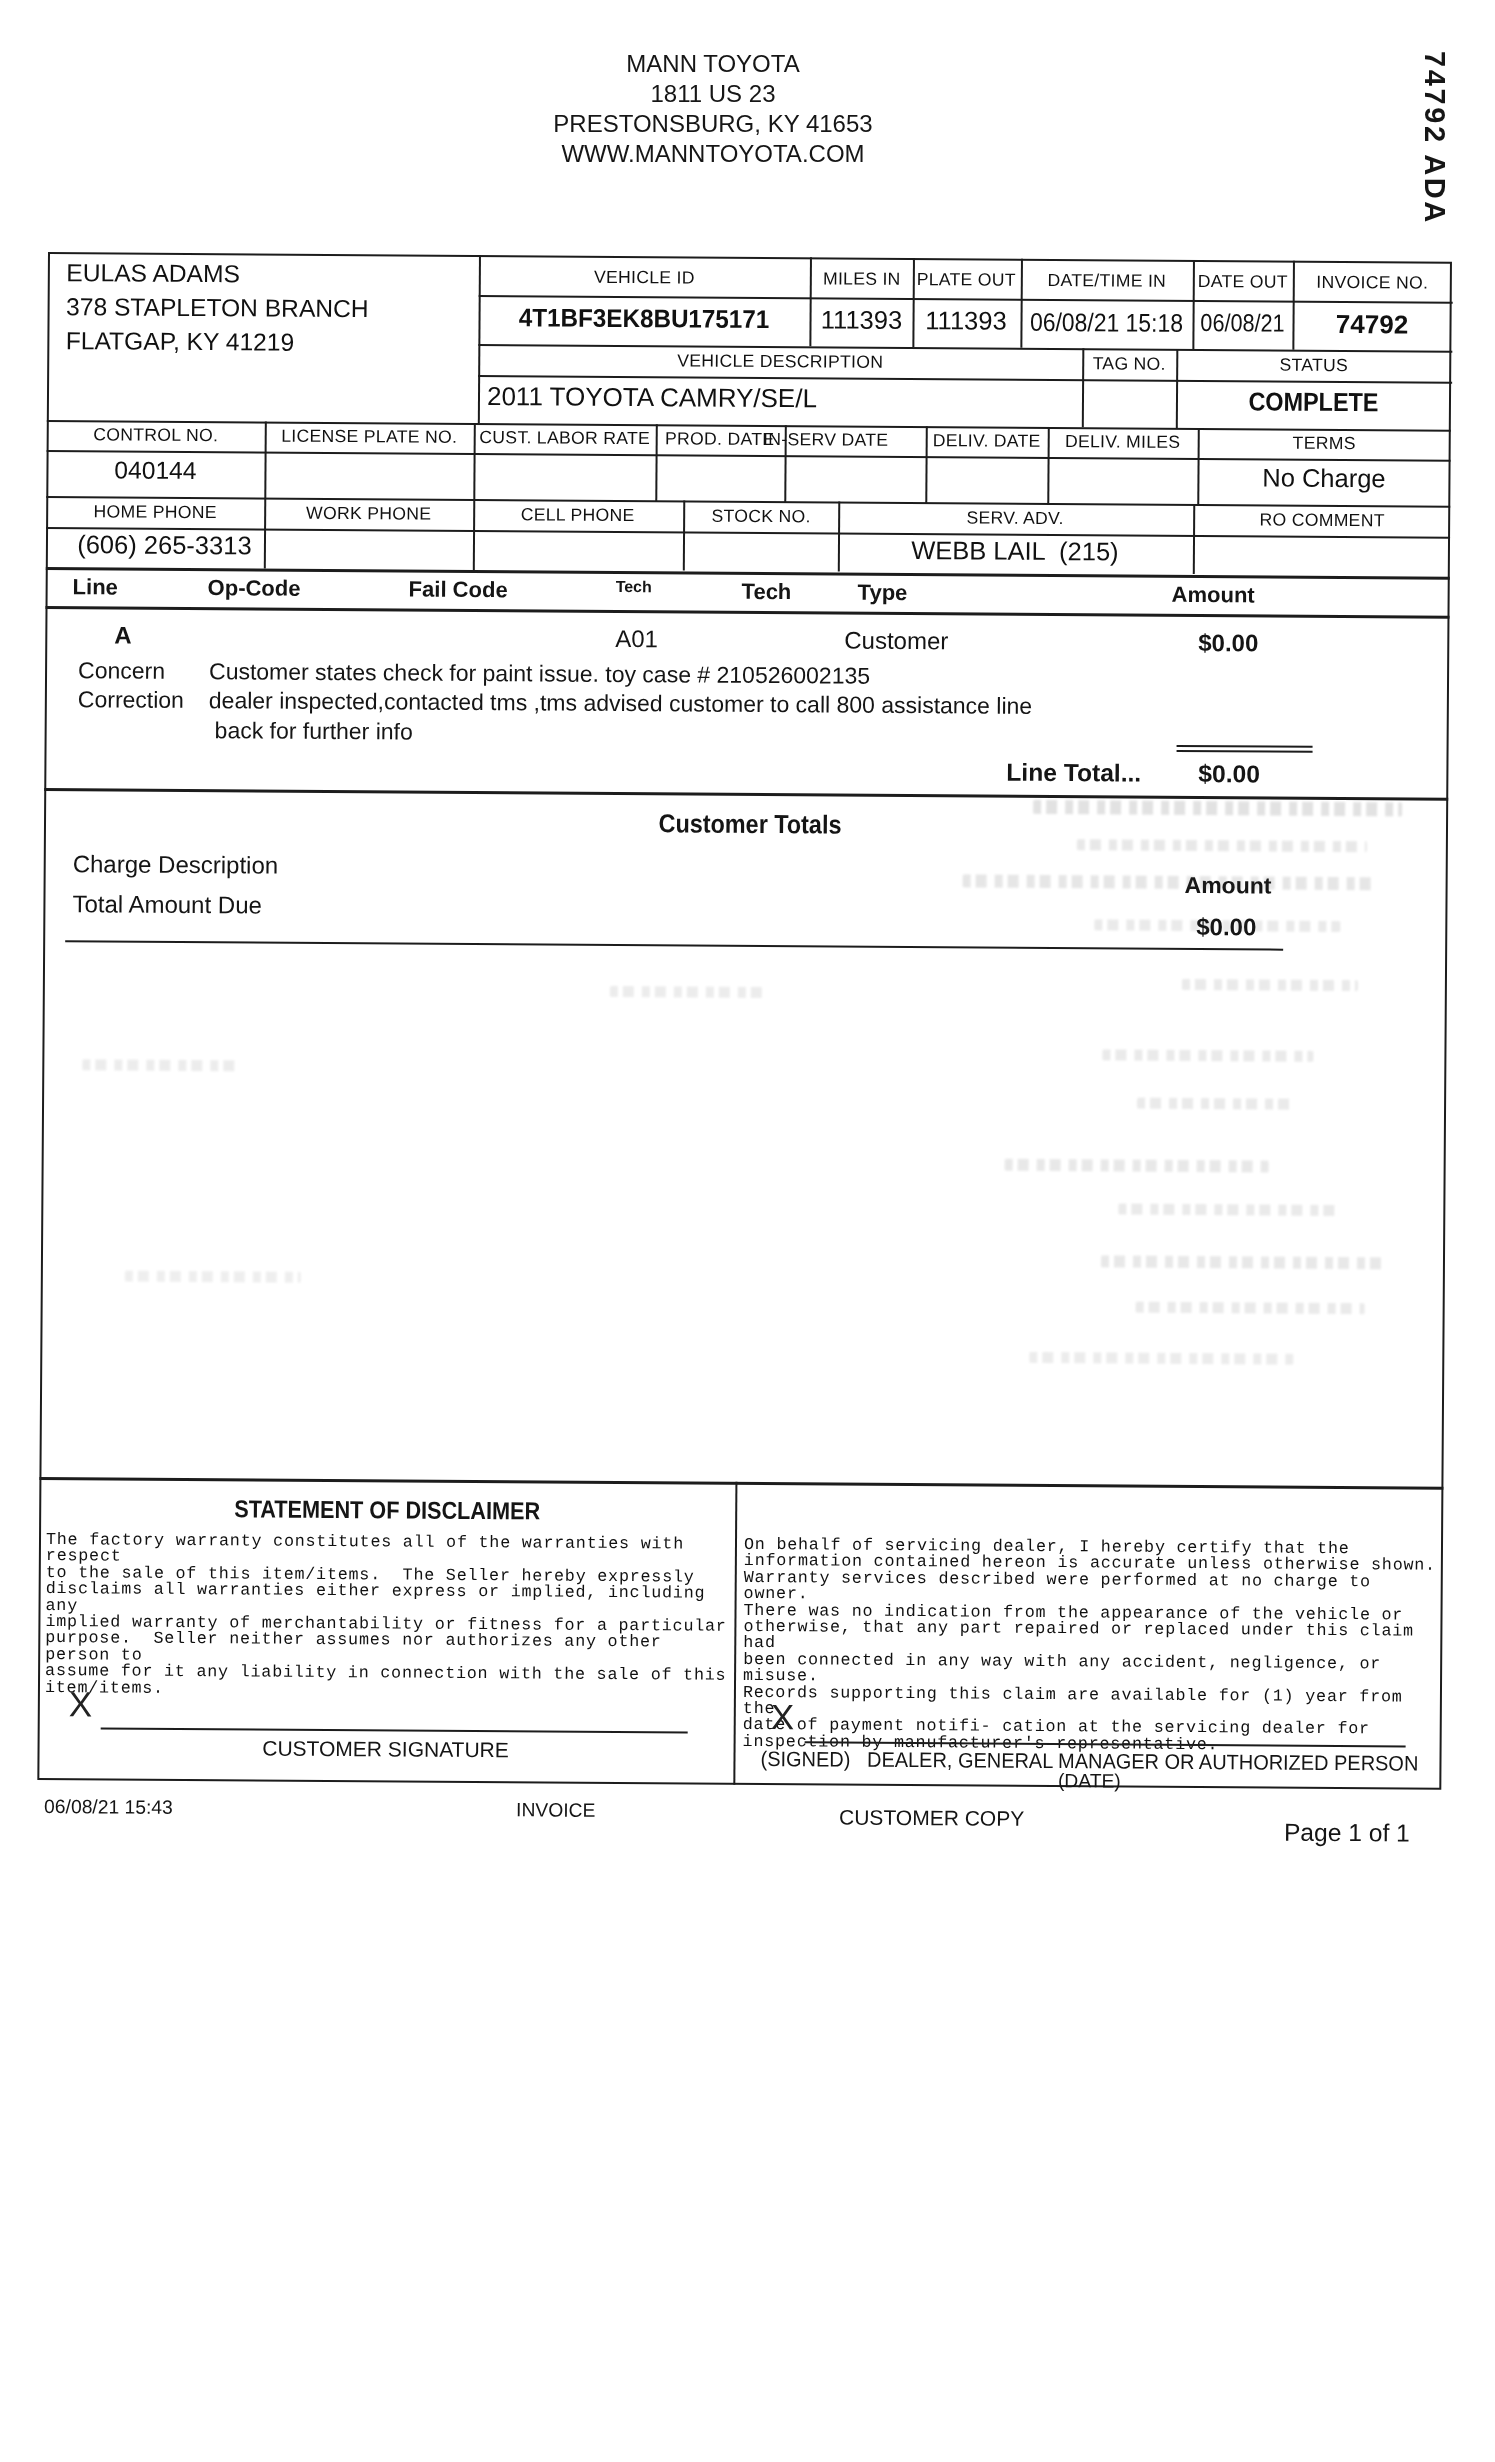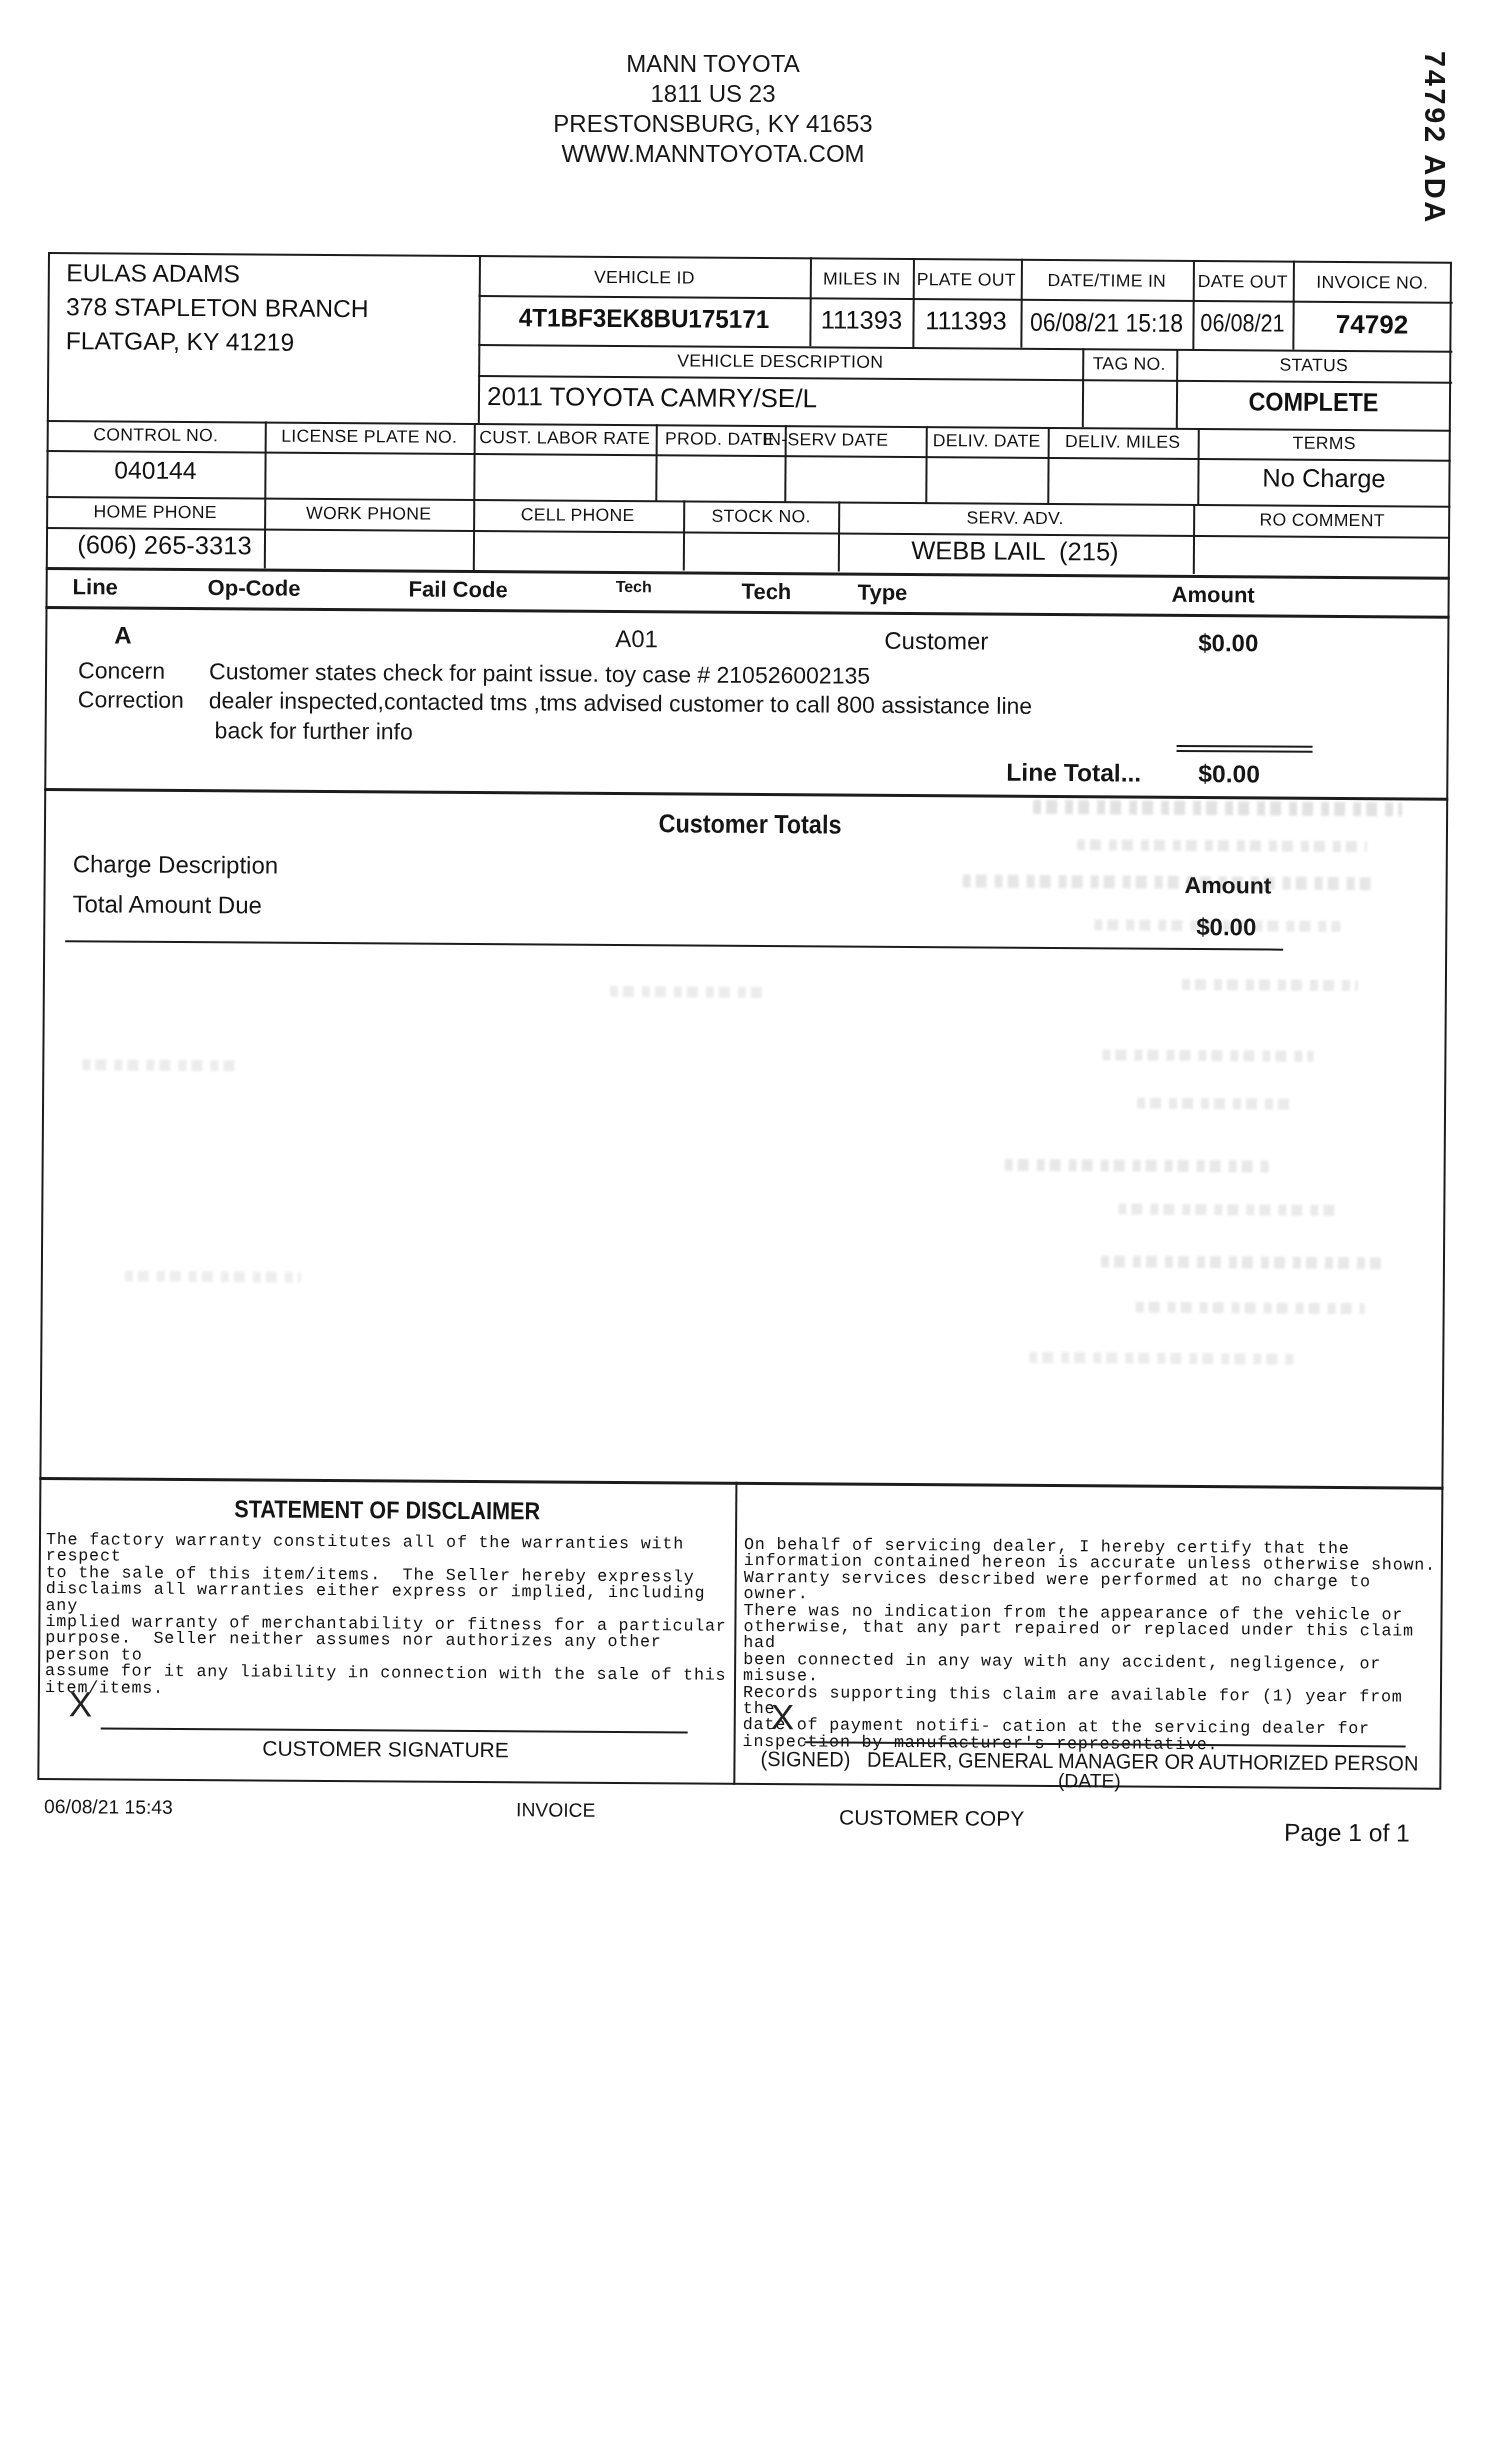--- a/index.html
+++ b/index.html
@@ -132,21 +132,21 @@
   <div class="txt b" style="left:27px;top:322px;font-size:22px">Line</div>
   <div class="txt b" style="left:162px;top:322px;font-size:22px">Op-Code</div>
   <div class="txt b" style="left:363px;top:322px;font-size:22px">Fail Code</div>
   <div class="txt b" style="left:570px;top:322px;font-size:16px">Tech</div>
   <div class="txt b" style="left:696px;top:322px;font-size:22px">Tech</div>
   <div class="txt b" style="left:812px;top:322px;font-size:22px">Type</div>
   <div class="txt b" style="left:1126px;top:322px;font-size:22px">Amount</div>
 
   <div class="txt b" style="left:69px;top:369px;font-size:24px">A</div>
   <div class="txt" style="left:570px;top:369px;font-size:24px">A01</div>
-  <div class="txt" style="left:839px;top:369px;font-size:24px">Customer</div>
+  <div class="txt" style="left:799px;top:369px;font-size:24px">Customer</div>
   <div class="txt b" style="left:1153px;top:369px;font-size:24px">$0.00</div>
 
   <div class="txt" style="left:33px;top:405px">Concern</div>
   <div class="txt" style="left:164px;top:405px">Customer states check for paint issue. toy case # 210526002135</div>
   <div class="txt" style="left:33px;top:434px">Correction</div>
   <div class="txt" style="left:164px;top:434px">dealer inspected,contacted tms ,tms advised customer to call 800 assistance line</div>
   <div class="txt" style="left:170px;top:464px">back for further info</div>
 
   <div class="hl" style="left:1132px;top:485px;width:136px;height:1.8px"></div>
   <div class="hl" style="left:1132px;top:490px;width:136px;height:1.8px"></div>

